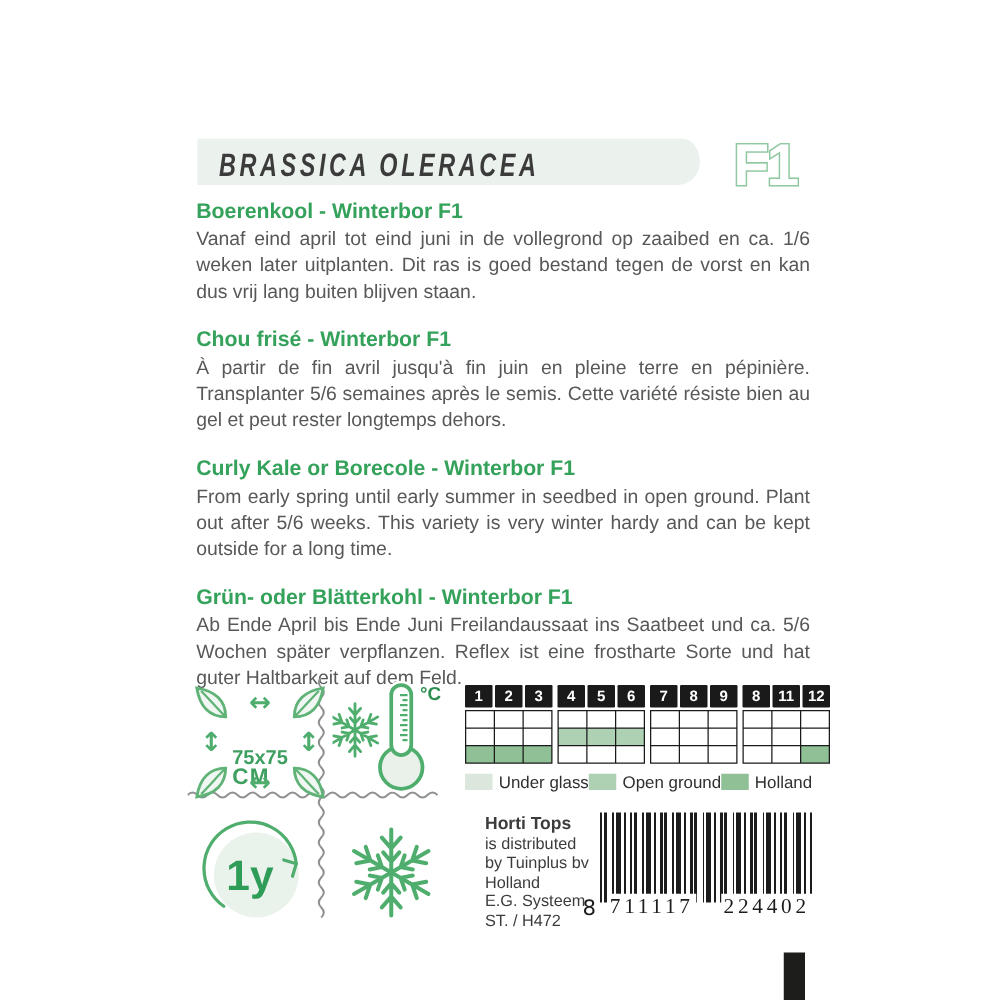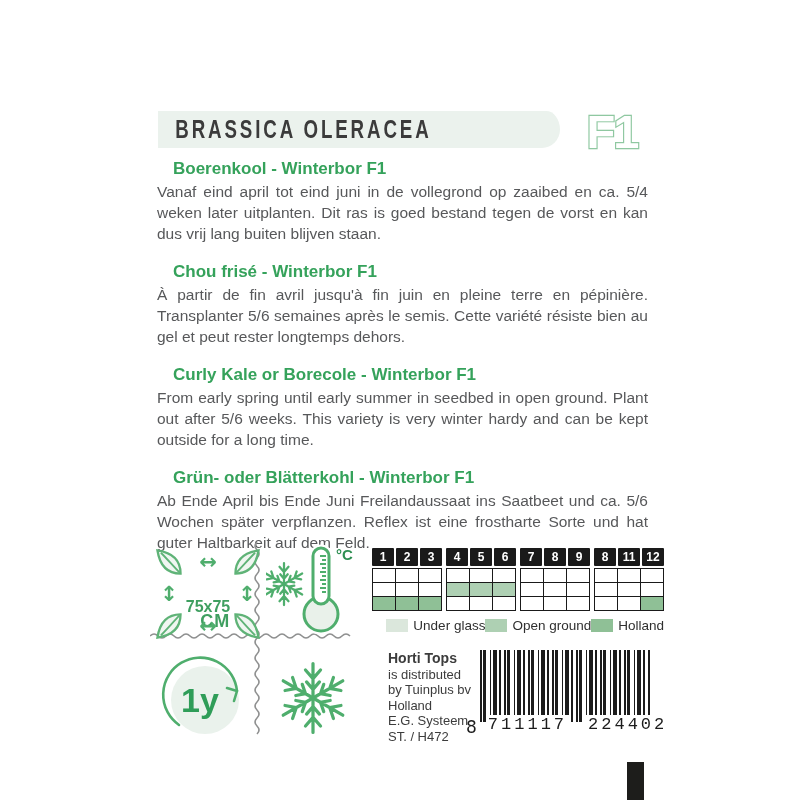--- a/index.html
+++ b/index.html
@@ -2,67 +2,67 @@
 <html><head>
 <meta charset="utf-8">
 <style>
   html,body{margin:0;padding:0;background:#fff;}
   .page{position:relative;width:800px;height:800px;background:#ffffff;overflow:hidden;
         font-family:"Liberation Sans", sans-serif;}
 
   
   .band{position:absolute;left:158px;top:111px;width:402px;height:37px;
         background:#ebf2ed;border-radius:0 14px 18px 0 / 0 50% 50% 0;
-        display:flex;align-items:center;}
+        display:flex;align-items:flex-end;font-style:italic;}
   .species{font-size:26px;font-weight:600;color:#3b3b3b;letter-spacing:4px;
            transform:scaleX(0.72);transform-origin:left center;
            padding-left:24px;white-space:nowrap;}
   .f1badge{position:absolute;left:584px;top:98px;}
 
   
   .sections{position:absolute;left:157px;top:158px;width:491px;}
   .sec{margin-bottom:17px;}
-  .sec h3{margin:0 0 2px 16px;font-size:17px;line-height:21px;font-weight:bold;color:#35a25b;}
+  .sec h3{margin:0 0 2px 0;font-size:17px;line-height:21px;font-weight:bold;color:#35a25b;}
   .sec p{margin:0;font-size:15.5px;line-height:21px;color:#57585a;text-align:justify;}
 
   
   .wavy{position:absolute;color:#8f9090;}
   .cellicon{position:absolute;}
   .spacing-grid{display:grid;grid-template-columns:34px 44px 34px;grid-template-rows:34px 30px 34px;
                 align-items:center;justify-items:center;}
   .arrow{font-family:"DejaVu Sans", sans-serif;color:#4fae6d;font-weight:bold;font-size:21px;line-height:1;}
-  .sp-text{color:#3f9f60;font-weight:bold;font-size:16px;line-height:15px;text-align:right;margin-top:40px;}
+  .sp-text{color:#3f9f60;font-weight:bold;font-size:16px;line-height:15px;text-align:left;margin-top:40px;}
   .sp-unit{font-size:18px;letter-spacing:1px;}
 
   
   .calendar{position:absolute;left:372px;top:548px;display:flex;gap:4px;}
   .quarter{display:flex;flex-direction:column;width:70px;}
   .qhead{display:flex;gap:2px;margin-bottom:2px;}
   .mh{width:22px;height:18px;background:#1a1a1a;color:#fff;font-size:12px;font-weight:bold;
       display:flex;align-items:center;justify-content:center;border-radius:1px;}
   .qgrid{display:grid;grid-template-columns:repeat(3,22px);grid-auto-rows:13px;gap:1px;
          background:#1a1a1a;padding:1px;}
   .cc{background:#fff;}
-  .legend{position:absolute;left:372px;top:618px;width:292px;display:flex;justify-content:flex-end;}
+  .legend{position:absolute;left:372px;top:618px;width:292px;display:flex;justify-content:flex-start;}
   .leg-item{display:flex;align-items:center;gap:5px;font-size:13.5px;color:#2f2f2f;}
   .leg-sw{width:22px;height:13px;display:inline-block;}
 
   
   .dist{position:absolute;left:388px;top:651px;font-size:13px;line-height:15.5px;color:#3c3c3c;}
   .dist .nm{font-weight:bold;font-size:14px;}
   .barcode{position:absolute;left:466px;top:650px;display:flex;align-items:flex-end;}
   .bc-prefix{font-family:"DejaVu Sans", sans-serif;font-size:17px;color:#1c1c1c;margin-right:3px;line-height:1;}
   .bc{position:relative;width:170px;height:86px;}
   .bars{position:absolute;left:0;top:0;right:0;height:72px;
         background:repeating-linear-gradient(90deg,
           #1c1c1c 0 2px,#fff 2px 3px,#1c1c1c 3px 6px,#fff 6px 10px,
           #1c1c1c 10px 11px,#fff 11px 13px,#1c1c1c 13px 17px,#fff 17px 19px,
           #1c1c1c 19px 21px,#fff 21px 24px);}
   .bc-digits{position:absolute;left:0;bottom:2px;width:100%;display:flex;
-             font-family:Liberation Mono, monospace;font-size:17px;color:#1c1c1c;line-height:1;}
+             font-family:Liberation Serif, serif;font-size:17px;color:#1c1c1c;line-height:1;justify-content:space-between;}
   .bc-digits span{background:#fff;padding:1px 2px;letter-spacing:3px;}
   .g1{margin-left:6px;} .g2{margin-left:17px;}
 
   .corner-bar{position:absolute;left:627px;top:762px;width:17px;height:38px;background:#1d1d1b;}
 
   svg text{font-family:"Liberation Sans", sans-serif;}
 </style>
 </head>
 <body>
 
@@ -73,21 +73,21 @@
   </div>
   <div class="f1badge">
     <svg width="56" height="66" viewBox="0 0 56 66">
       <text x="28" y="50" text-anchor="middle" font-size="47" font-weight="800" fill="#ffffff" stroke="#8fc8a1" stroke-width="2.4" paint-order="stroke" letter-spacing="-2">F1</text>
     </svg>
   </div>
 
   <div class="sections">
     <div class="sec">
       <h3>Boerenkool - Winterbor F1</h3>
-      <p>Vanaf eind april tot eind juni in de vollegrond op zaaibed en ca. 5/4 weken later uitplanten. Dit ras is goed bestand tegen de vorst en kan dus vrij lang buiten blijven staan.</p>
+      <p>Vanaf eind april tot eind juni in de vollegrond op zaaibed en ca. 1/6 weken later uitplanten. Dit ras is goed bestand tegen de vorst en kan dus vrij lang buiten blijven staan.</p>
     </div>
     <div class="sec">
       <h3>Chou frisé - Winterbor F1</h3>
       <p>À partir de fin avril jusqu'à fin juin en pleine terre en pépinière. Transplanter 5/6 semaines après le semis. Cette variété résiste bien au gel et peut rester longtemps dehors.</p>
     </div>
     <div class="sec">
       <h3>Curly Kale or Borecole - Winterbor F1</h3>
       <p>From early spring until early summer in seedbed in open ground. Plant out after 5/6 weeks. This variety is very winter hardy and can be kept outside for a long time.</p>
     </div>
     <div class="sec">

